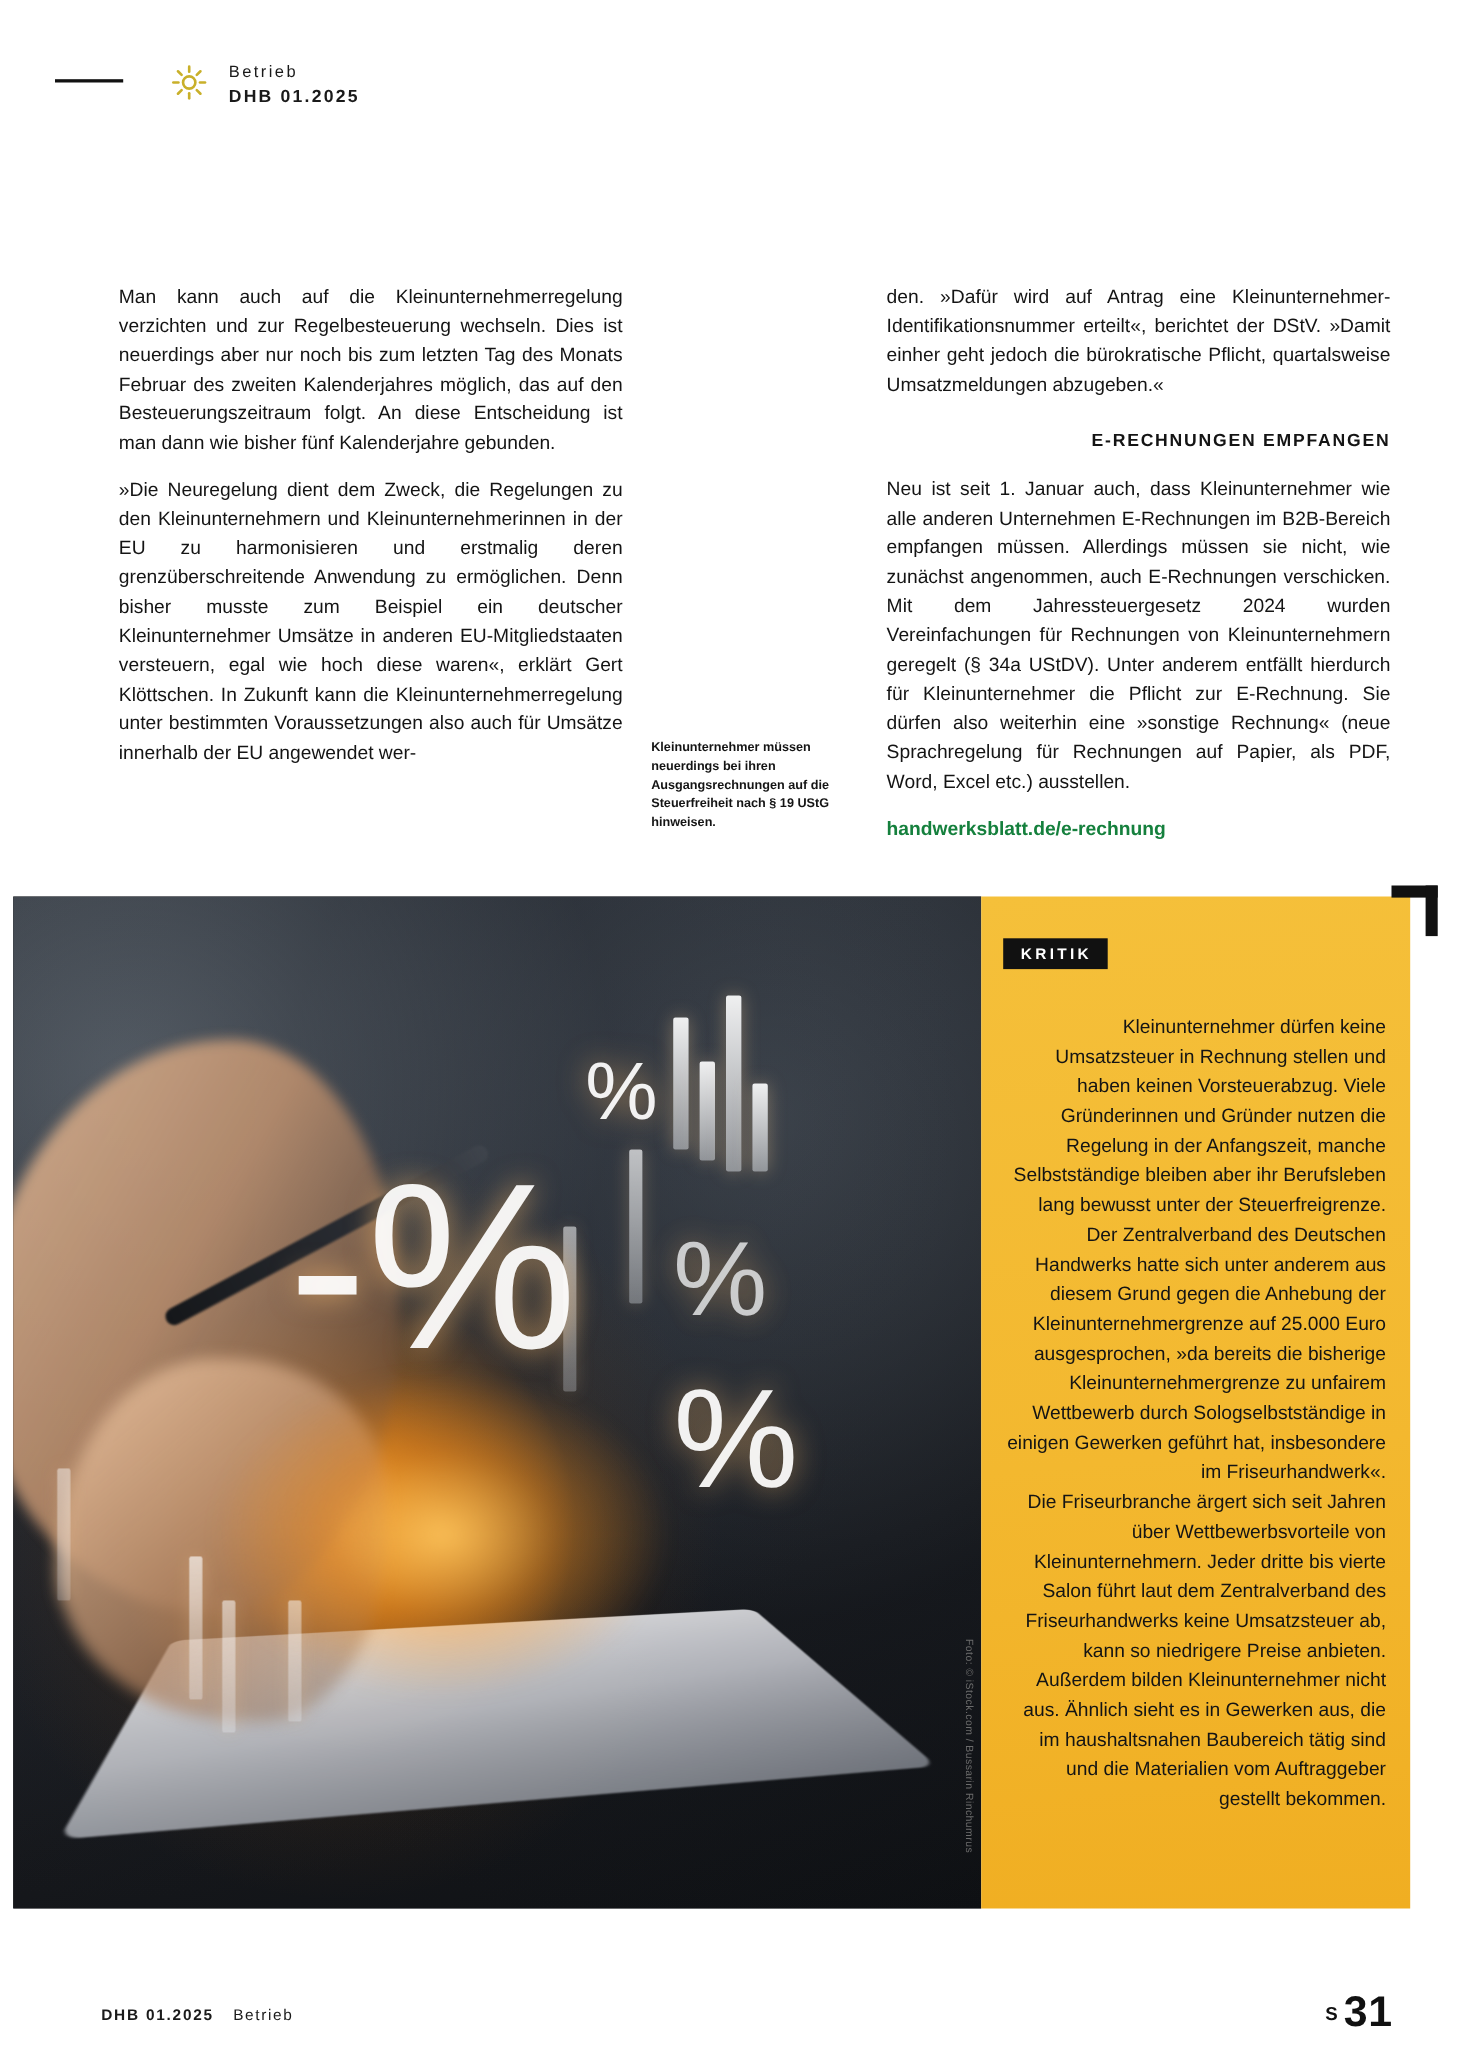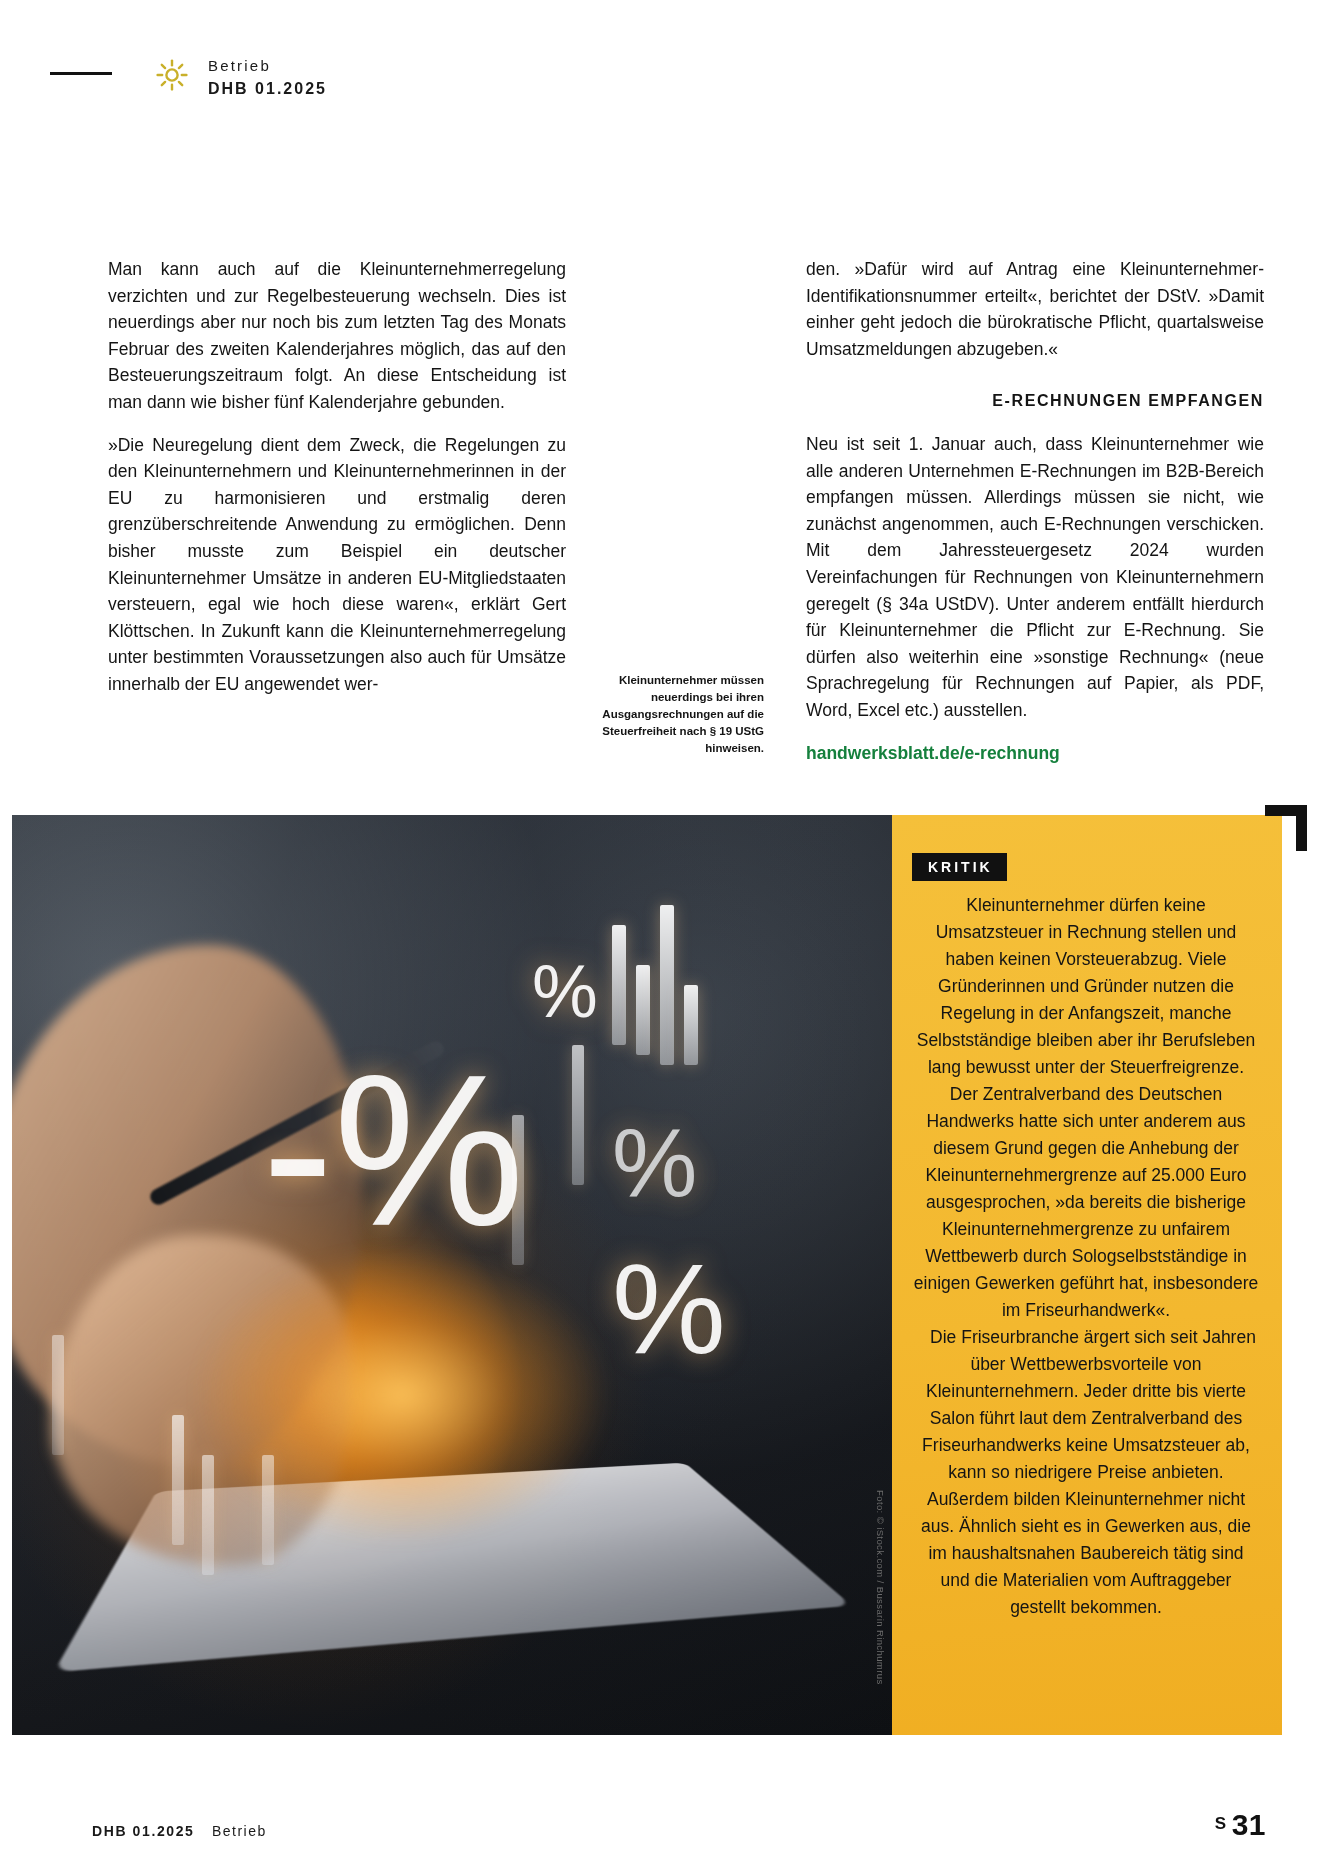--- a/index.html
+++ b/index.html
@@ -101,21 +101,21 @@
   
   .caption {
     position: absolute;
     left: 592px;
     top: 672px;
     width: 172px;
     font-size: 11.5px;
     line-height: 17px;
     font-weight: bold;
     color: #141414;
-    text-align: right;
+    text-align: left;
   }
 
   
   .photo {
     position: absolute;
     left: 12px;
     top: 815px;
     width: 880px;
     height: 920px;
     overflow: hidden;
@@ -250,26 +250,26 @@
     background: #111;
     color: #fff;
     font-size: 14px;
     font-weight: bold;
     letter-spacing: 3px;
     padding: 6px 14px 6px 16px;
   }
   .kritik-body {
     position: absolute;
     left: 20px;
-    top: 77px;
+    top: 105px;
     width: 348px;
     font-size: 17.5px;
     line-height: 27px;
     color: #141414;
-    text-align: center;
+    text-align: right;
   }
   .kritik-body p { margin: 0; }
   .kritik-body p + p { text-indent: 14px; }
 
   
   .footer-left {
     position: absolute;
     left: 92px;
     top: 1823px;
     font-size: 14px;
@@ -285,21 +285,21 @@
     text-align: right;
     color: #111;
   }
   .footer-right .lbl {
     font-size: 17px;
     font-weight: bold;
     letter-spacing: 1px;
     vertical-align: 6px;
   }
   .footer-right .num {
-    font-size: 30px;
+    font-size: 39px;
     font-weight: bold;
     letter-spacing: 0.5px;
   }
 </style>
 </head>
 <body>
 
 <div class="page">
 
   <div class="header">

